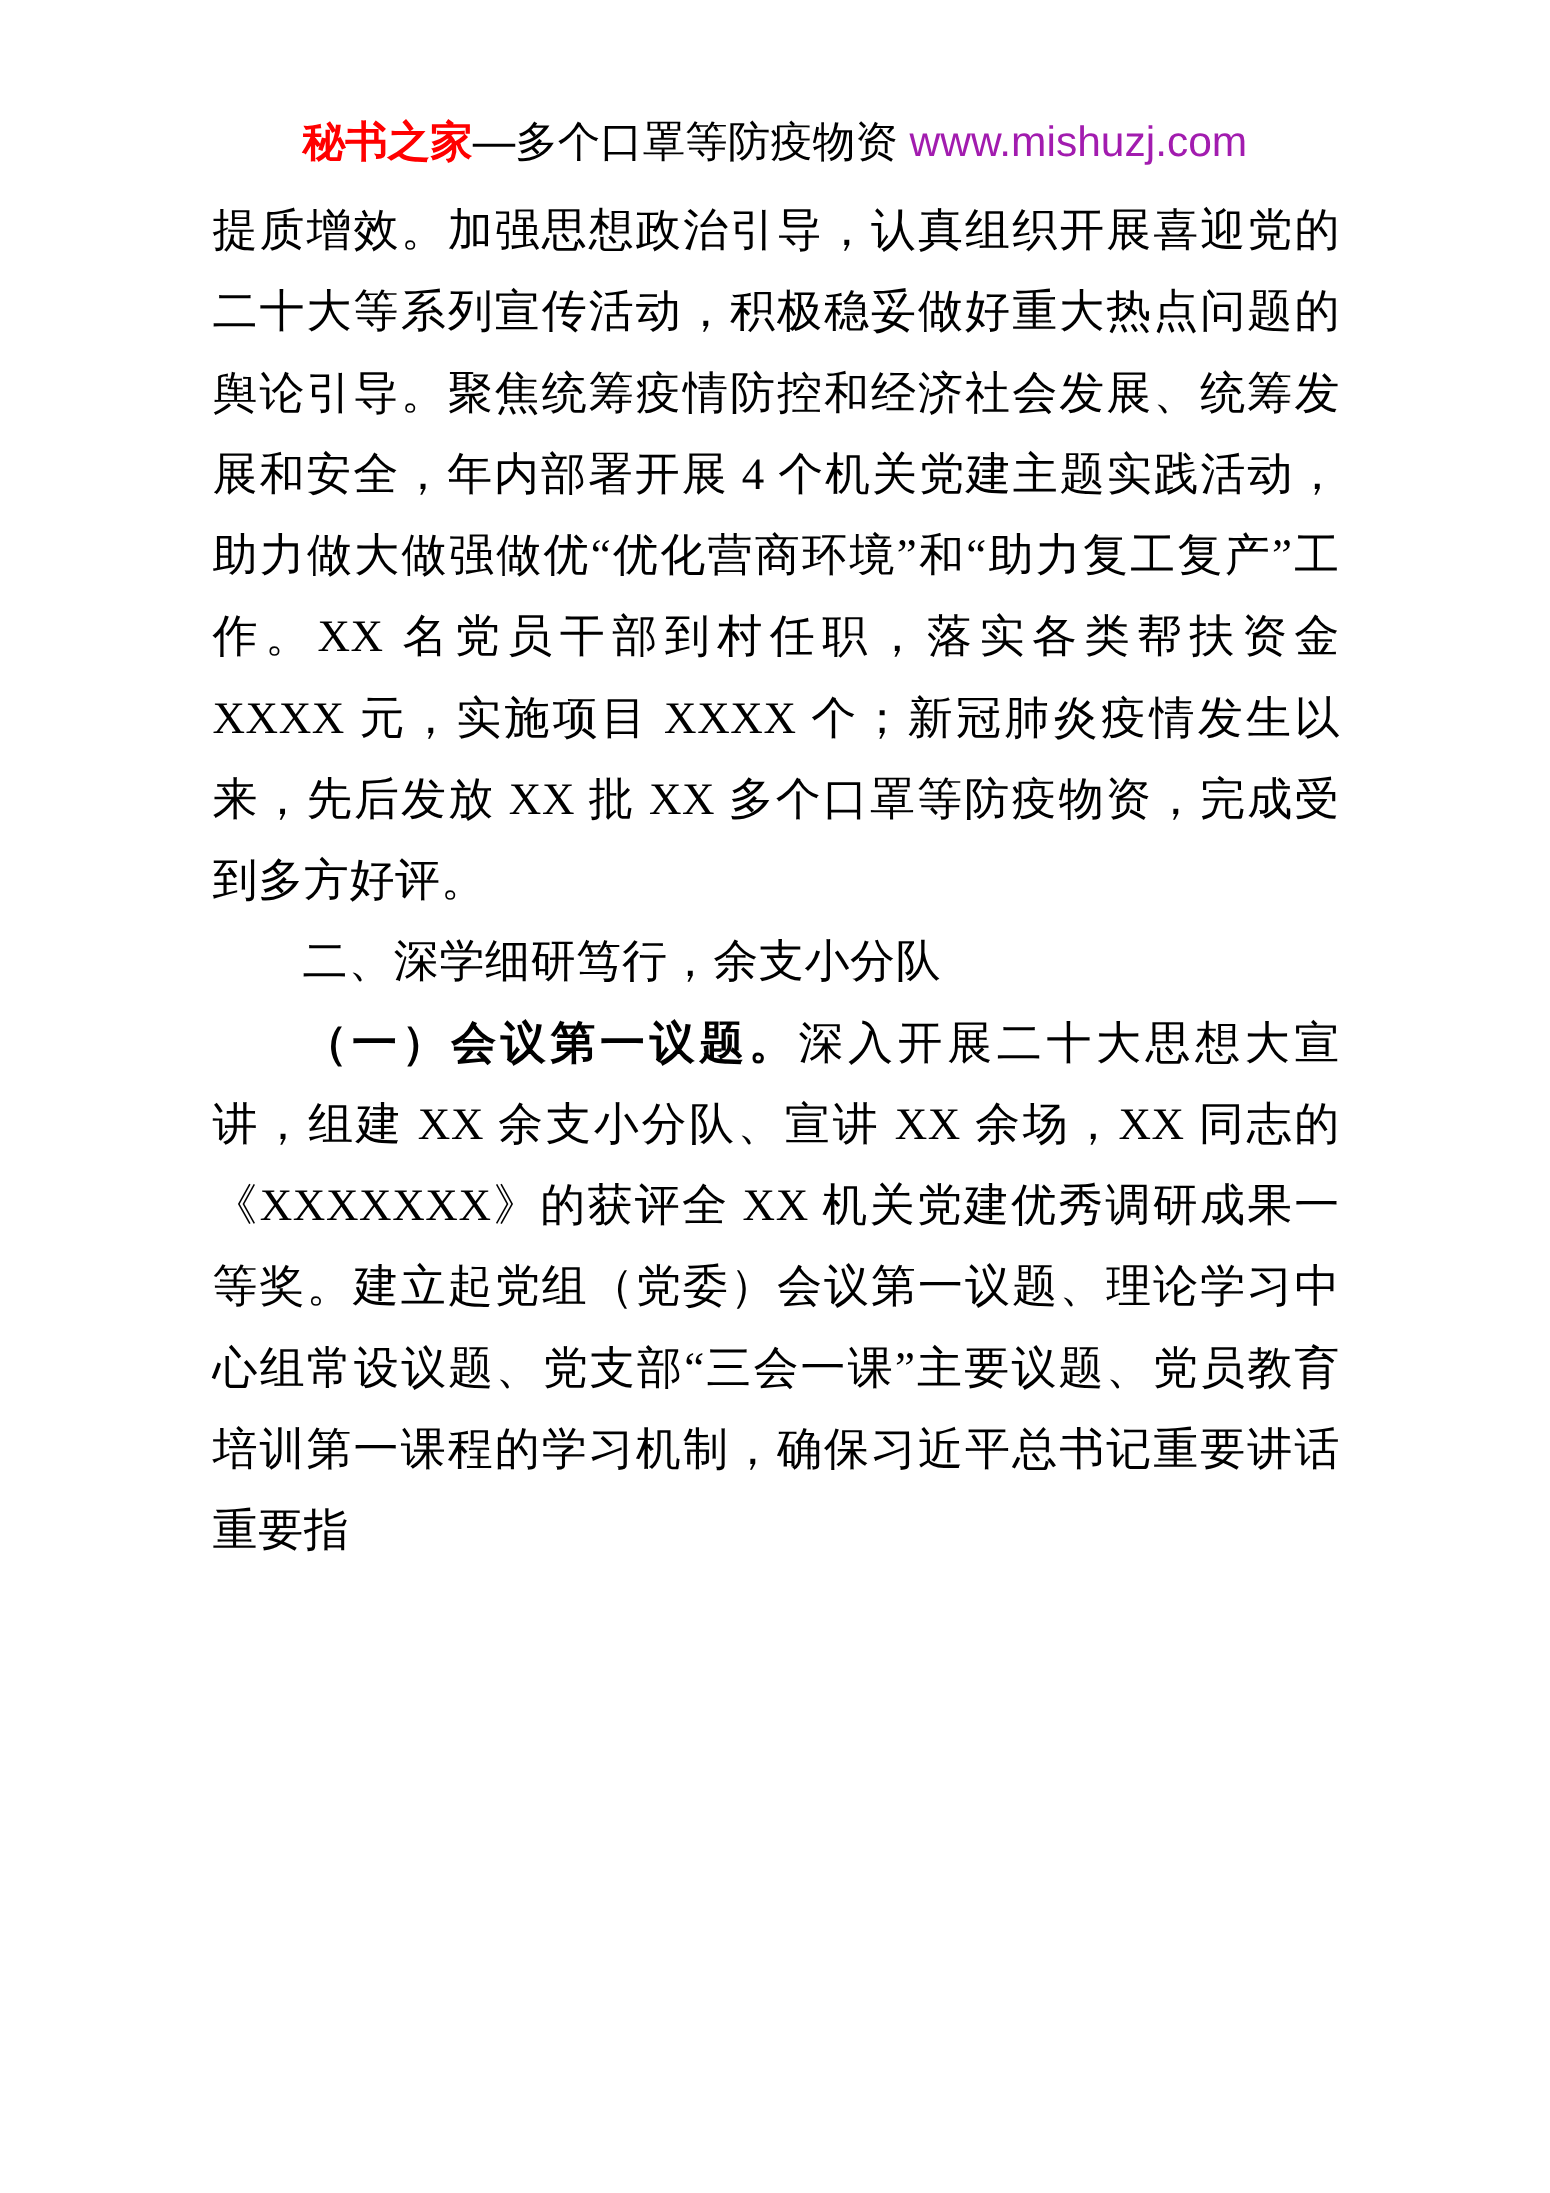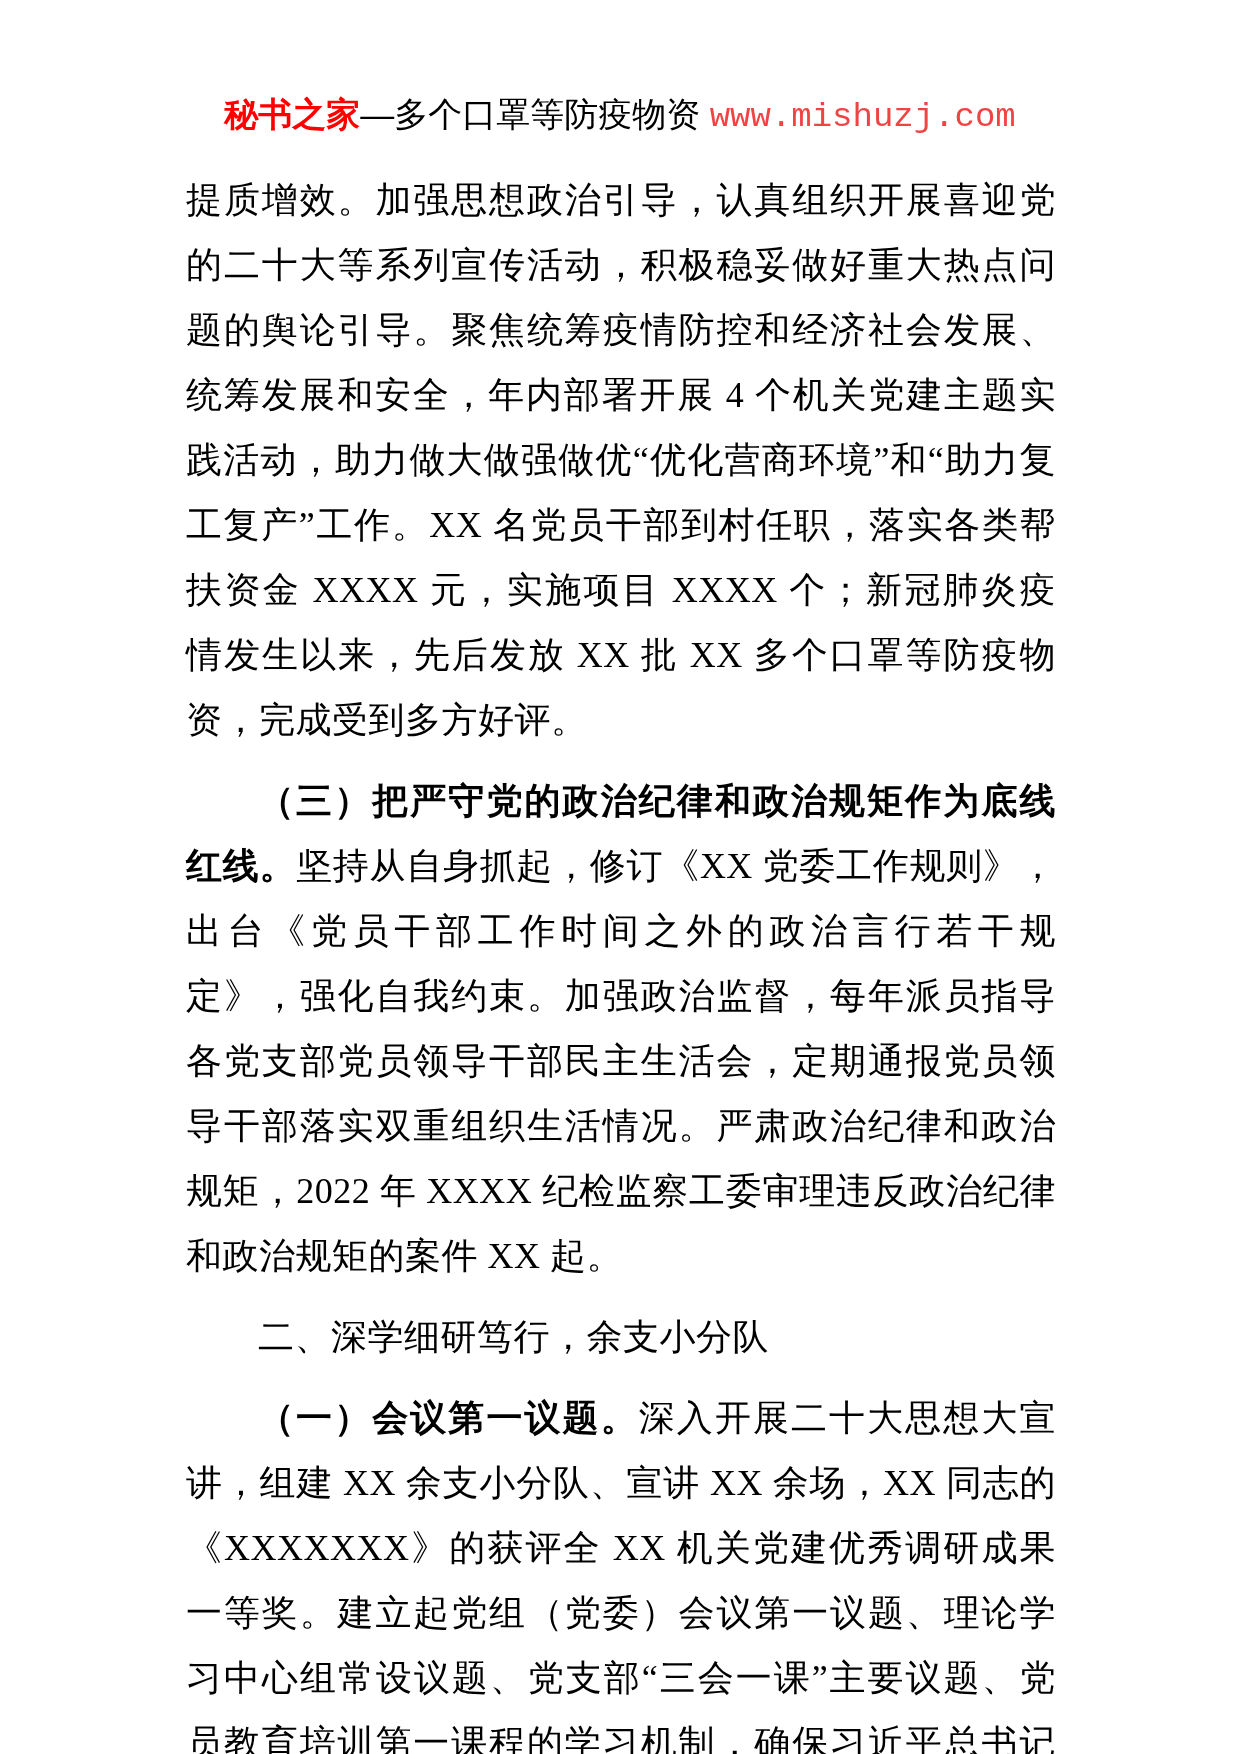--- a/index.html
+++ b/index.html
@@ -18,42 +18,41 @@
     left: 0;
     width: 100%;
     text-align: center;
     font-size: 34px;
     line-height: 44px;
     font-family: "Liberation Sans", "DejaVu Sans", sans-serif;
     white-space: nowrap;
   }
   .site-name { color: #ff0000; font-weight: bold; }
   .tagline   { color: #000000; font-weight: normal; }
-  .site-url  { color: #ef4444; font-weight: normal; text-decoration: none; font-family: Liberation Mono, monospace; }
+  .site-url  { color: #a21caf; font-weight: normal; text-decoration: none; }
   .doc-body {
     position: absolute;
     top: 152px;
     left: 170px;
     width: 902px;
     font-size: 36px;
     line-height: 65px;
     text-align: justify;
     letter-spacing: 0.5px;
   }
-  .doc-body p { margin: 16px; padding: 0; }
+  .doc-body p { margin: 0; padding: 0; }
   .doc-body p.indent { text-indent: 2em; }
   .run { font-weight: normal; }
   .run.bold { font-weight: bold; }
 </style>
 </head>
 <body>
 
 <div class="page">
   <div class="doc-header">
     <span class="site-name">秘书之家</span><span class="tagline">—</span><span class="tagline">多个口罩等防疫物资</span><span class="tagline">&nbsp;</span><a class="site-url" href="#">www.mishuzj.com</a>
   </div>
   <div class="doc-body">
       <p><span class="run">提质增效。加强思想政治引导，认真组织开展喜迎党的二十大等系列宣传活动，积极稳妥做好重大热点问题的舆论引导。聚焦统筹疫情防控和经济社会发展、统筹发展和安全，年内部署开展 4 个机关党建主题实践活动，助力做大做强做优“优化营商环境”和“助力复工复产”工作。XX 名党员干部到村任职，落实各类帮扶资金 XXXX 元，实施项目 XXXX 个；新冠肺炎疫情发生以来，先后发放 XX 批 XX 多个口罩等防疫物资，完成受到多方好评。</span></p>
-      <p class="indent"><span class="run bold">（三）把严守党的政治纪律和政治规矩作为底线红线。</span><span class="run">坚持从自身抓起，修订《XX 党委工作规则》，出台《党员干部工作时间之外的政治言行若干规定》，强化自我约束。加强政治监督，每年派员指导各党支部党员领导干部民主生活会，定期通报党员领导干部落实双重组织生活情况。严肃政治纪律和政治规矩，2022 年 XXXX 纪检监察工委审理违反政治纪律和政治规矩的案件 XX 起。</span></p>
       <p class="indent"><span class="run">二、深学细研笃行，余支小分队</span></p>
       <p class="indent"><span class="run bold">（一）会议第一议题。</span><span class="run">深入开展二十大思想大宣讲，组建 XX 余支小分队、宣讲 XX 余场，XX 同志的《XXXXXXX》的获评全 XX 机关党建优秀调研成果一等奖。建立起党组（党委）会议第一议题、理论学习中心组常设议题、党支部“三会一课”主要议题、党员教育培训第一课程的学习机制，确保习近平总书记重要讲话重要指</span></p>
     </div>
 </div>
 
 </body></html>

